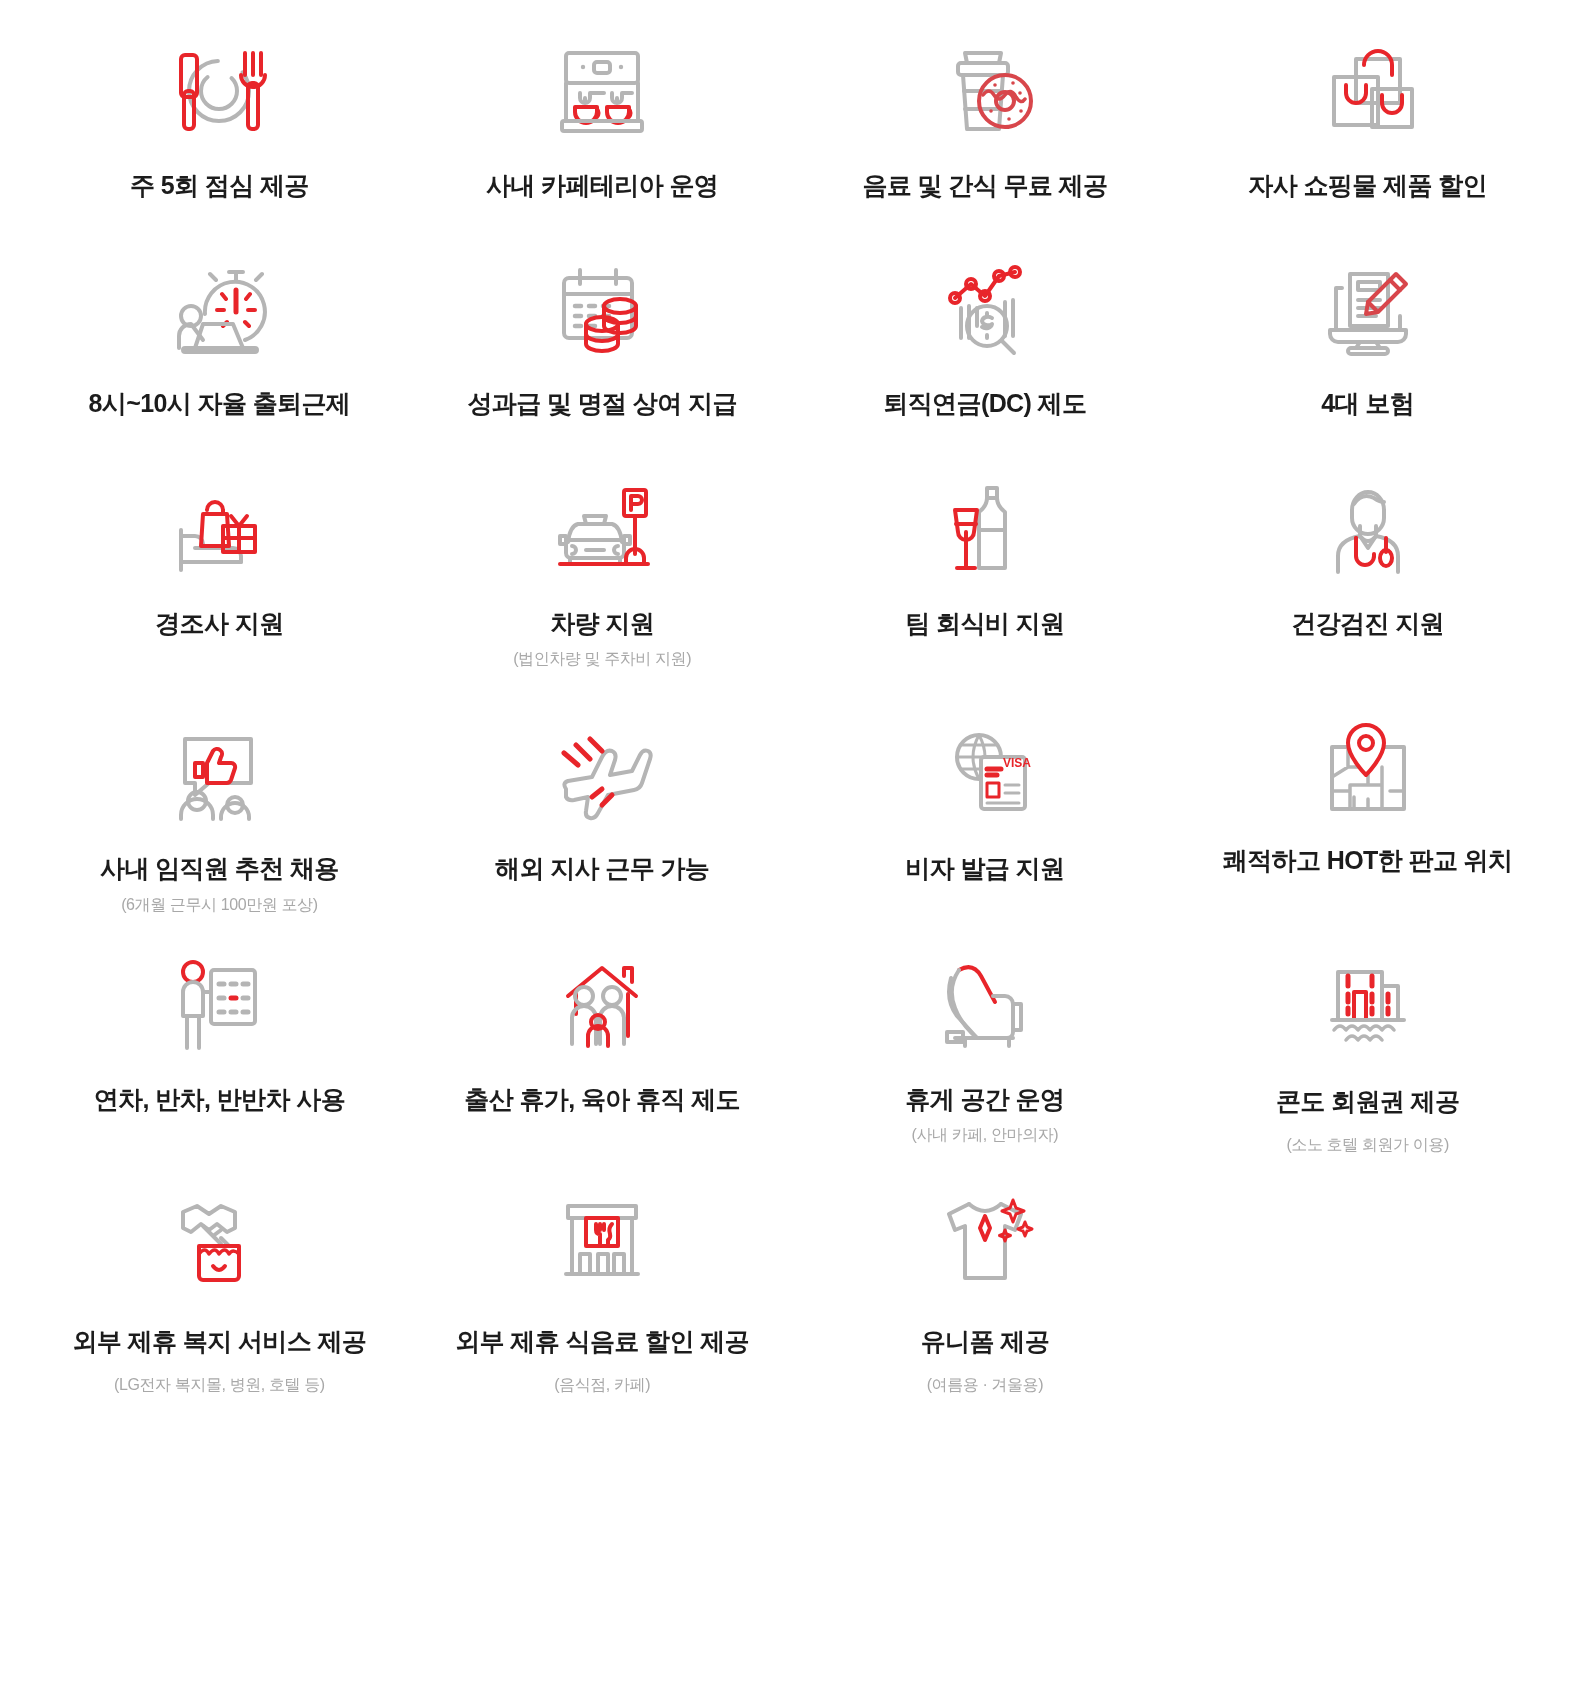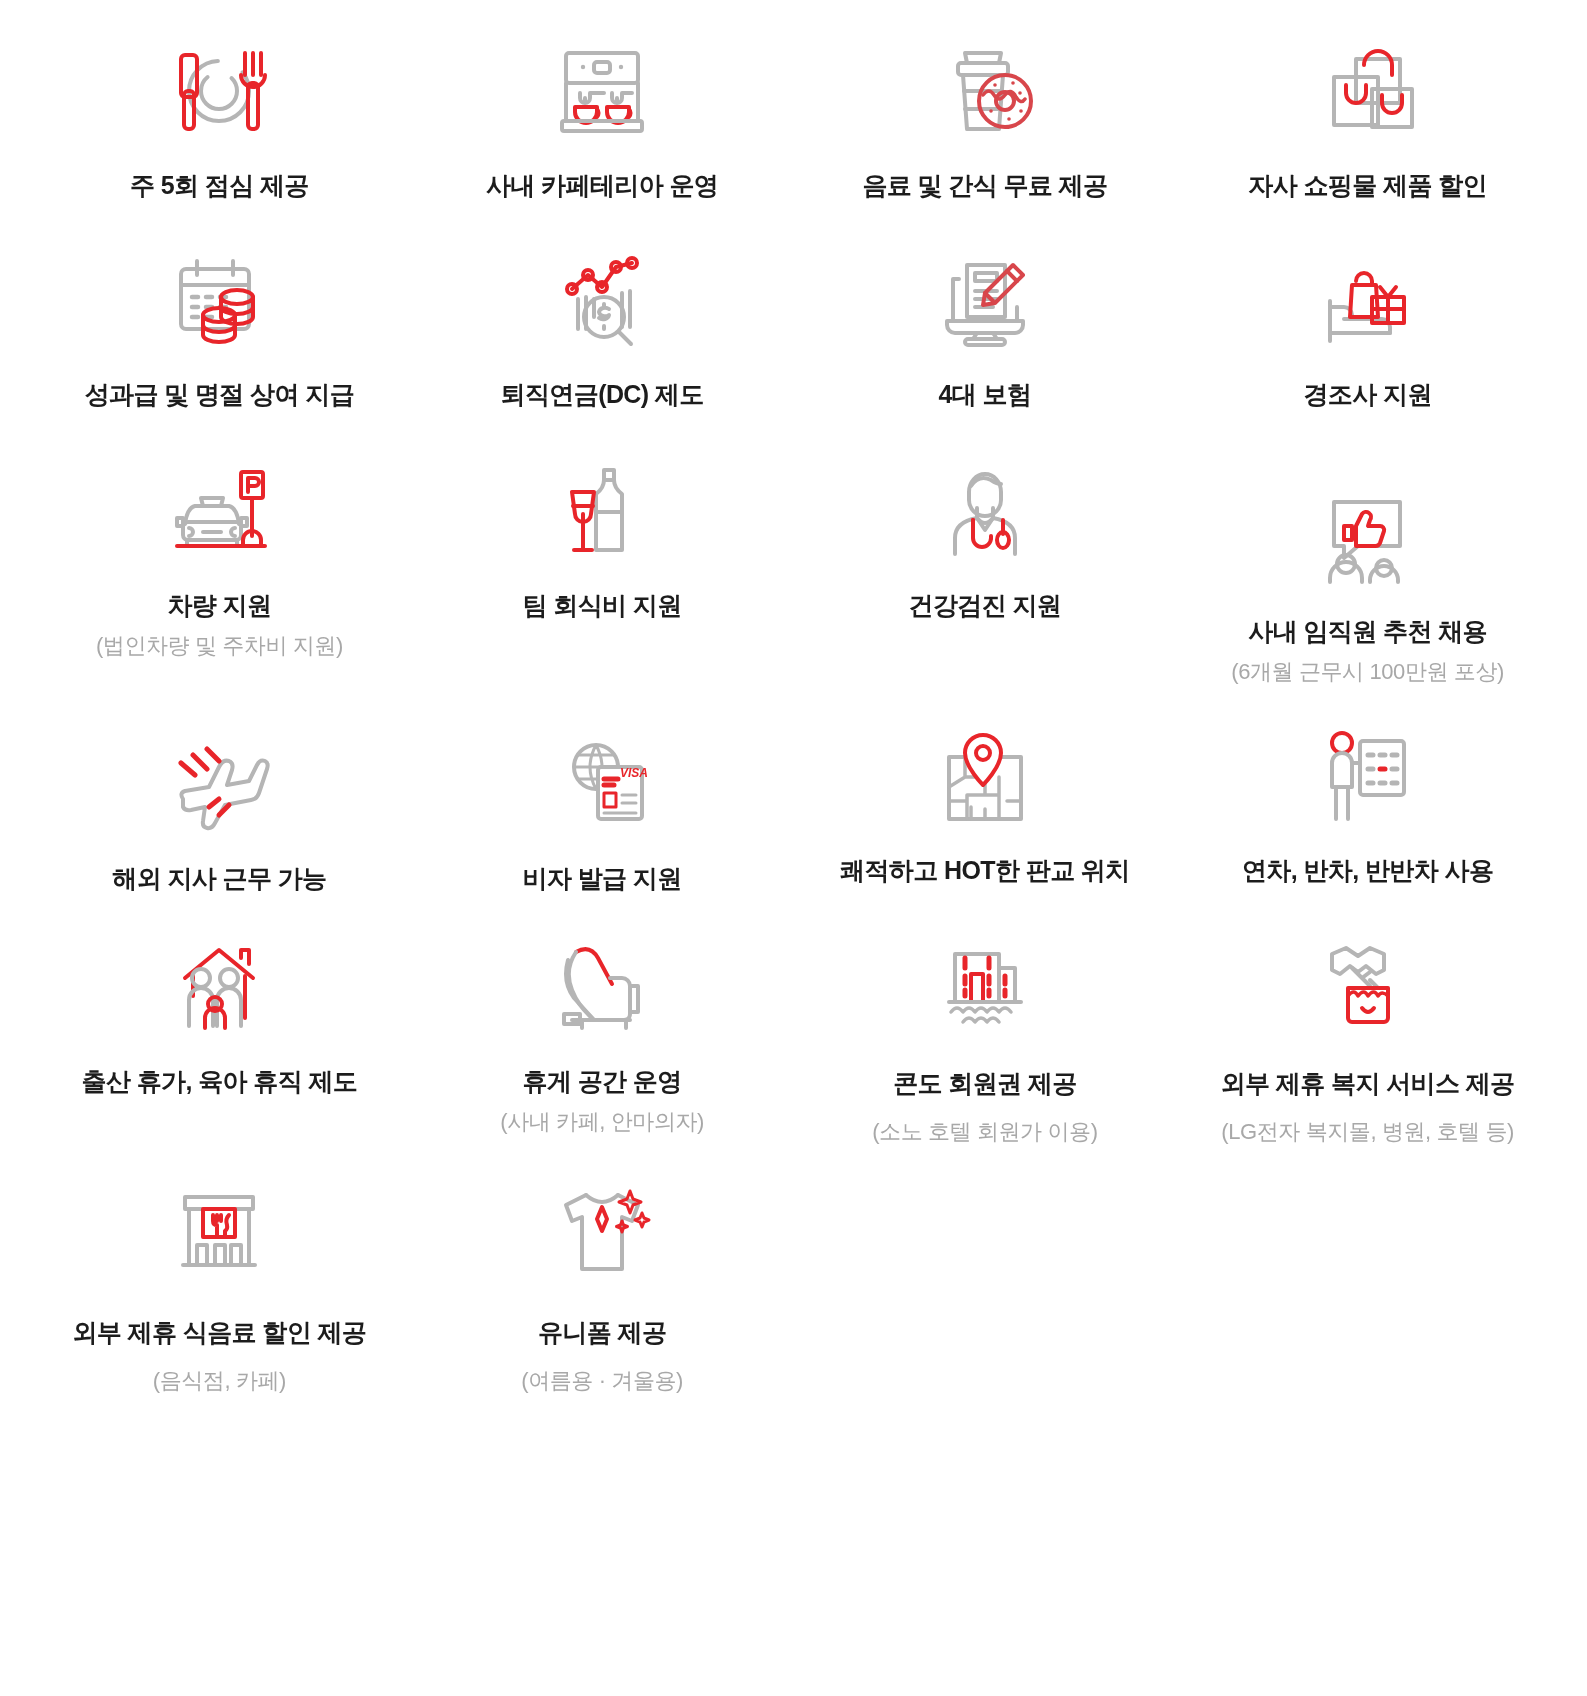--- a/index.html
+++ b/index.html
@@ -32,36 +32,35 @@
     position: relative;
     box-sizing: border-box;
     padding-top: 8px;
   }
   .icon-box {
     height: 132px;
     display: flex;
     align-items: center;
     justify-content: flex-start;
     margin-bottom: 14px;
-    font-style: italic;
   }
   .icon-box svg {
     display: block;
   }
   .label {
     font-size: 25px;
     font-weight: bold;
     letter-spacing: -0.6px;
     color: #1c1c1c;
     text-align: center;
     line-height: 1.25;
     white-space: nowrap;
   }
   .sublabel {
-    font-size: 22px;
+    font-size: 16px;
     font-weight: normal;
     color: #a8a8a8;
     text-align: center;
     margin-top: 10px;
     letter-spacing: -0.4px;
     white-space: nowrap;
   }
   .sublabel:empty { display: none; }
 
   
@@ -138,20 +137,36 @@
           <path d="M38 54 v8 a10 10 0 0 0 20 0 v-8" stroke="#e8252a" stroke-width="4"></path>
           <rect x="64" y="58" width="40" height="38" stroke="#b5b5b5" stroke-width="4"></rect>
           <path d="M74 64 v8 a10 10 0 0 0 20 0 v-8" stroke="#e8252a" stroke-width="4"></path>
         </svg>
       </div>
       <div class="label">자사 쇼핑물 제품 할인</div>
     </div>
     <div class="benefit-card r2">
       <div class="icon-box">
         <svg width="120" height="120" viewBox="0 0 120 120" fill="none" stroke-linecap="round" stroke-linejoin="round">
+          <path d="M46 64 a30 30 0 1 1 40 26" stroke="#b5b5b5" stroke-width="4" fill="none"></path>
+          <path d="M70 22 h14 M77 22 v8" stroke="#b5b5b5" stroke-width="4"></path>
+          <path d="M57 30 l-6 -6 M97 30 l6 -6" stroke="#b5b5b5" stroke-width="4"></path>
+          <path d="M77 40 v22" stroke="#e8252a" stroke-width="5"></path>
+          <path d="M63 44 l4 5 M91 44 l-4 5 M58 60 h7 M96 60 h-7 M64 76 l4 -4 M90 76 l-4 -4" stroke="#e8252a" stroke-width="4"></path>
+          <circle cx="32" cy="66" r="10" stroke="#b5b5b5" stroke-width="4"></circle>
+          <path d="M20 98 v-12 a12 12 0 0 1 12 -12 l12 16" stroke="#b5b5b5" stroke-width="4" fill="none"></path>
+          <path d="M44 74 h30 l10 24 h-48z" stroke="#b5b5b5" stroke-width="4" fill="none"></path>
+          <rect x="24" y="98" width="74" height="4" rx="2" stroke="#b5b5b5" stroke-width="4"></rect>
+        </svg>
+      </div>
+      <div class="label">8시~10시 자율 출퇴근제</div>
+    </div>
+    <div class="benefit-card r2">
+      <div class="icon-box">
+        <svg width="120" height="120" viewBox="0 0 120 120" fill="none" stroke-linecap="round" stroke-linejoin="round">
           <rect x="22" y="28" width="68" height="60" rx="5" stroke="#b5b5b5" stroke-width="4"></rect>
           <path d="M22 44 h68" stroke="#b5b5b5" stroke-width="4"></path>
           <path d="M38 20 v14 M74 20 v14" stroke="#b5b5b5" stroke-width="4"></path>
           <path d="M33 56 h6 M47 56 h6 M61 56 h6 M33 66 h6 M47 66 h6 M61 66 h6 M33 76 h6 M47 76 h6" stroke="#b5b5b5" stroke-width="4.5"></path>
           <ellipse cx="78" cy="56" rx="16" ry="7" stroke="#e8252a" stroke-width="4"></ellipse>
           <path d="M62 56 v10 a16 7 0 0 0 32 0 v-10" stroke="#e8252a" stroke-width="4"></path>
           <path d="M62 66 v10 a16 7 0 0 0 32 0 v-10" stroke="#e8252a" stroke-width="4"></path>
           <ellipse cx="60" cy="74" rx="16" ry="7" stroke="#e8252a" stroke-width="4"></ellipse>
           <path d="M44 74 v10 a16 7 0 0 0 32 0 v-10" stroke="#e8252a" stroke-width="4"></path>
           <path d="M44 84 v10 a16 7 0 0 0 32 0 v-10" stroke="#e8252a" stroke-width="4"></path>

